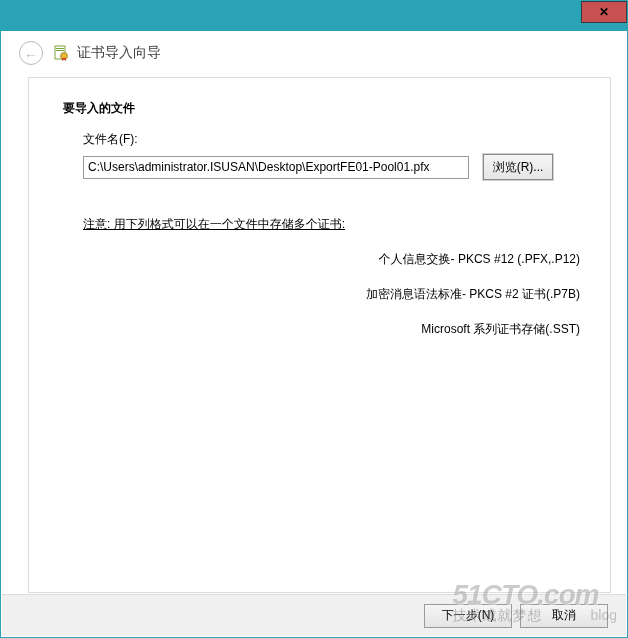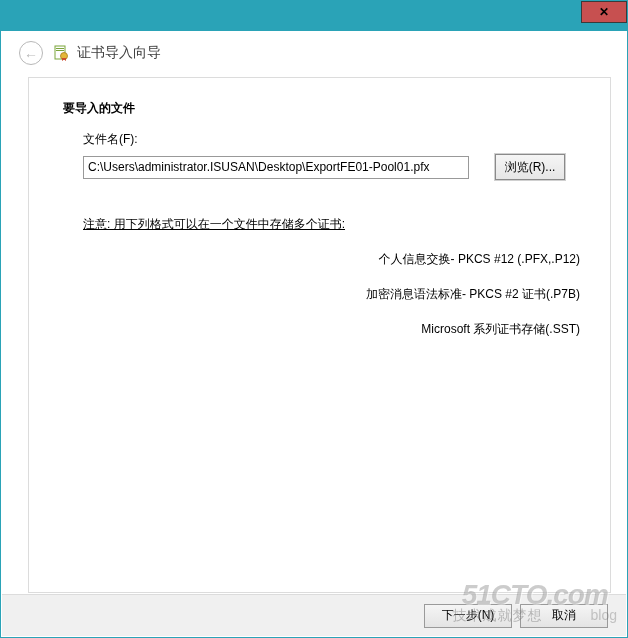--- a/index.html
+++ b/index.html
@@ -96,21 +96,20 @@
     color: #000;
   }
   .file-label {
     margin-left: 20px;
     margin-bottom: 6px;
   }
   .file-row {
     margin-left: 20px;
     display: flex;
     align-items: center;
-    gap: 12px;
   }
   .file-input {
     width: 386px;
     height: 23px;
     border: 1px solid #999;
     box-sizing: border-box;
     padding: 2px 4px;
     font-family: inherit;
     font-size: 12px;
     background: #fff;
@@ -170,21 +169,21 @@
     pointer-events: none;
   }
   .wm-main {
     font-family: Arial, sans-serif;
     font-size: 28px;
     font-weight: 900;
     font-style: italic;
     color: rgba(120,120,120,0.38);
     text-shadow: 1px 1px 0 rgba(255,255,255,0.5);
     letter-spacing: -1px;
-    text-align: center;
+    text-align: left;
     line-height: 1;
   }
   .wm-sub {
     font-family: "Microsoft YaHei", sans-serif;
     font-size: 14px;
     color: rgba(110,110,110,0.45);
     text-align: right;
     margin-top: -2px;
     letter-spacing: 1px;
   }

